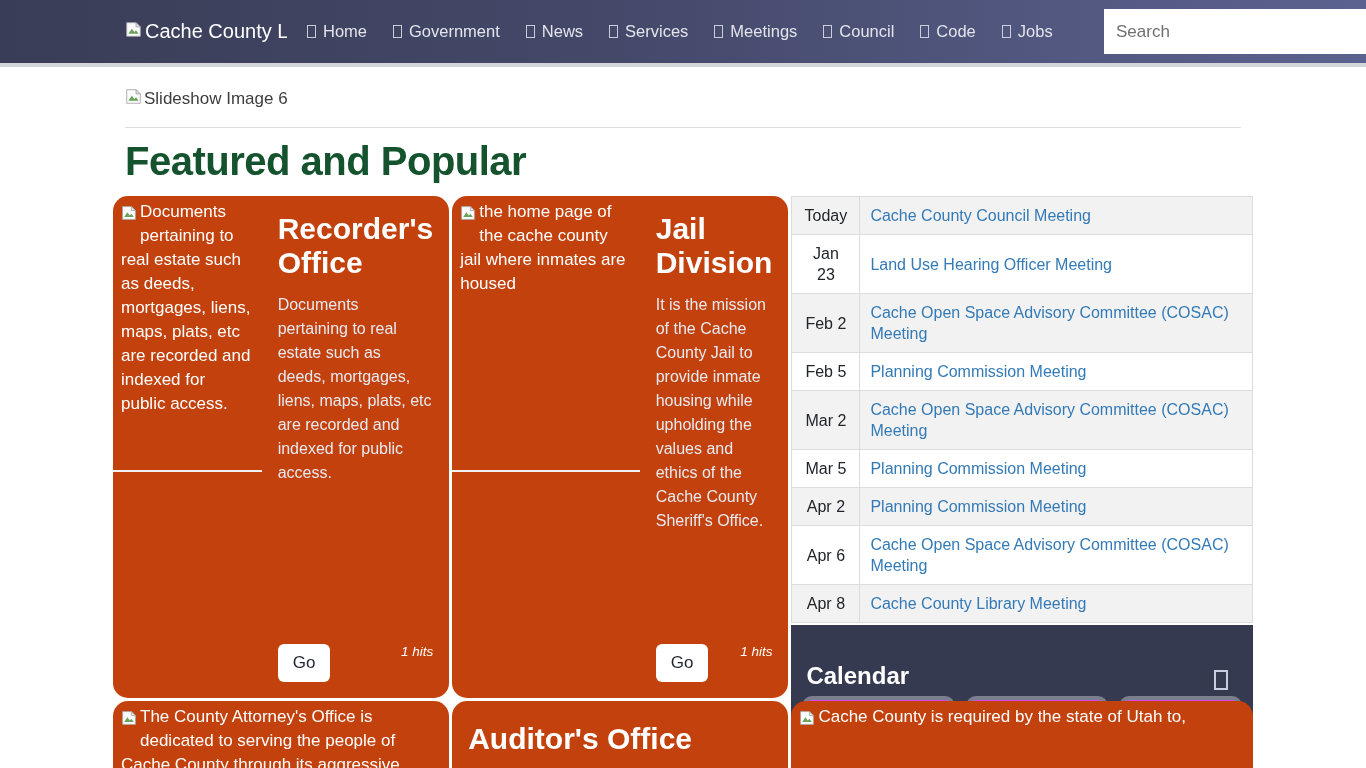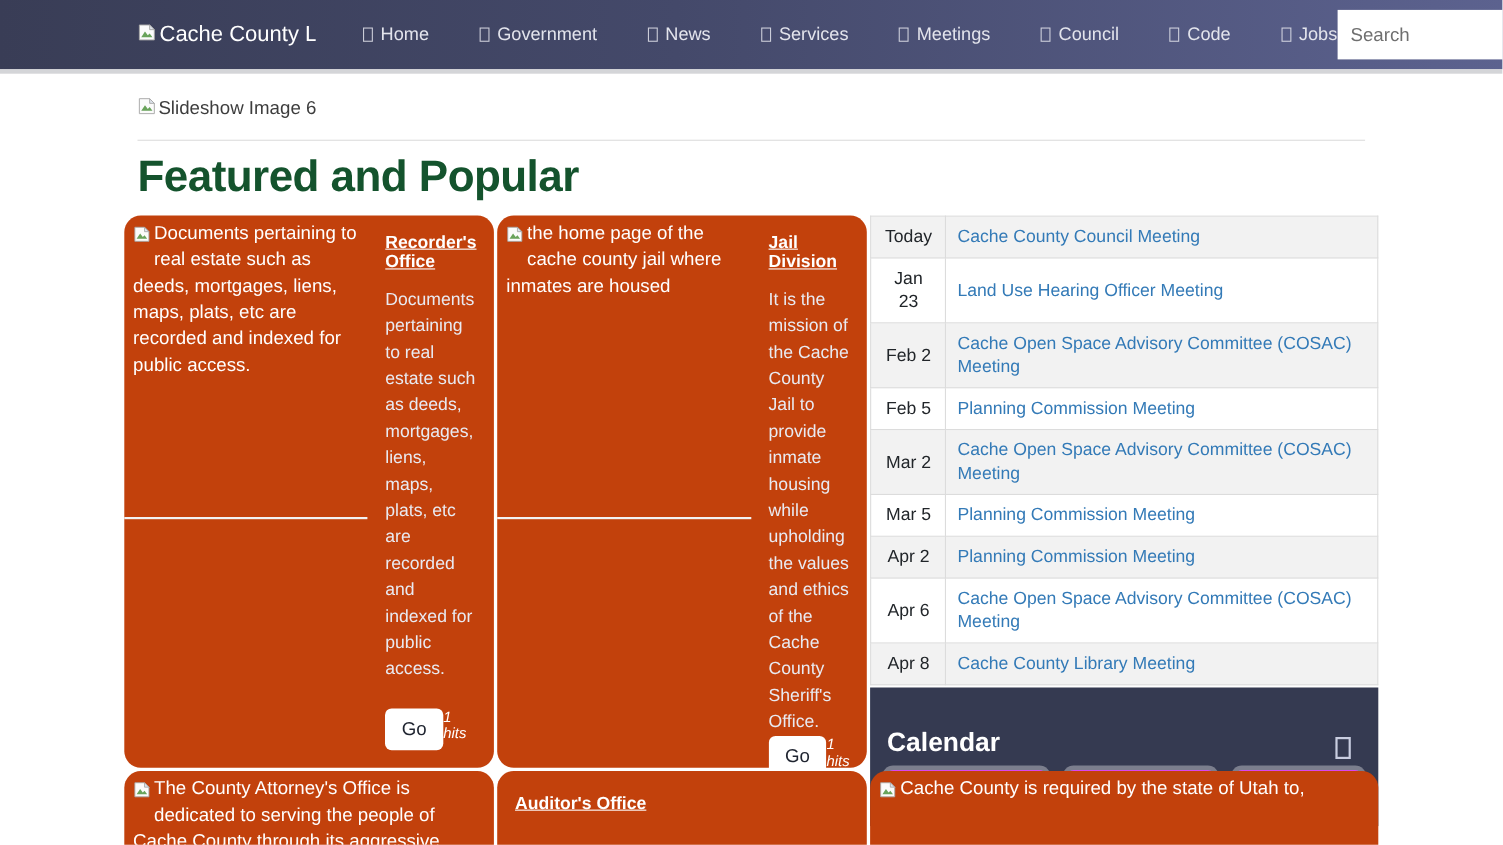--- a/index.html
+++ b/index.html
@@ -9,27 +9,27 @@
   
   .navbar {
     height:63px; width:100%;
     background:linear-gradient(90deg,#393d56 0%,#44496a 45%,#5c628f 100%);
     display:flex; align-items:center; padding-left:125px;
   }
   .gray-strip { height:4px; width:100%; background:#d4d5d8; }
   .brand { display:flex; align-items:center; gap:3px; max-width:162px;
     overflow:hidden; white-space:nowrap; flex:0 0 auto; cursor:pointer; }
   .brand-text { color:#fff; font-size:20px; }
-  .nav-list { display:flex; align-items:center; gap:46px; margin-left:43px; }
+  .nav-list { display:flex; align-items:center; gap:26px; margin-left:20px; }
   .nav-item { display:flex; align-items:center; gap:7px; color:#e3e4ec;
     font-size:16.5px; text-decoration:none; cursor:pointer; white-space:nowrap; }
   .tofu { display:inline-block; width:9px; height:13px;
     border:1px solid currentColor; opacity:.85; }
   .search-input {
-    margin-left:auto; width:210px; height:45px; border:none; outline:none;
+    margin-left:auto; width:262px; height:45px; border:none; outline:none;
     background:#fff; font-size:17px; padding:0 12px;
     font-family:"Liberation Sans", sans-serif; color:#333;
   }
   .search-input::placeholder { color:#6f6f6f; }
 
   
   .main { width:1140px; margin-left:113px; }
   .broken { display:inline-flex; align-items:center; gap:2px; }
   .slideshow-broken { margin:21px 12px 0; font-size:17px; color:#3d3d3d; }
   hr.divider { border:none; border-top:1px solid #dcdcdc; margin:17px 12px 0; }
@@ -37,21 +37,21 @@
     font-weight:600; margin:10px 12px 11px; letter-spacing:-.5px; }
 
   .grid { display:grid; grid-template-columns:1fr 1fr 1fr; gap:3px; width:1140px; }
 
   
   .card { background:#c2410c; color:#fff; display:flex; flex-direction:row;
     height:502px;border-radius:15px; }
   .card-img { height:276px; padding:4px 8px; font-size:17px; line-height:24px;
     color:#fff; border-bottom:2px solid #f2f2f4; overflow:hidden; }
   .card-body { flex:1; padding:16px; display:flex; flex-direction:column; }
-  .card-title { font-size:16px; font-weight:700; margin-bottom:13px;text-decoration:underline; }
+  .card-title { font-size:30px; font-weight:700; margin-bottom:13px; }
   .card-desc { font-size:16px; line-height:24px; color:#e9eaf1; }
   .card-foot { margin-top:auto; display:flex; justify-content:space-between;
     align-items:flex-start; }
   .go-btn { background:#fff; color:#1f2430; border:none; border-radius:6px;
     padding:9px 15px; font-size:17px; font-family:"Liberation Sans",sans-serif;
     cursor:pointer; }
   .hits { font-size:13.5px; font-style:italic; color:#fff; padding-bottom:2px; }
 
   
   .right-col { display:flex; flex-direction:column; height:502px; }

